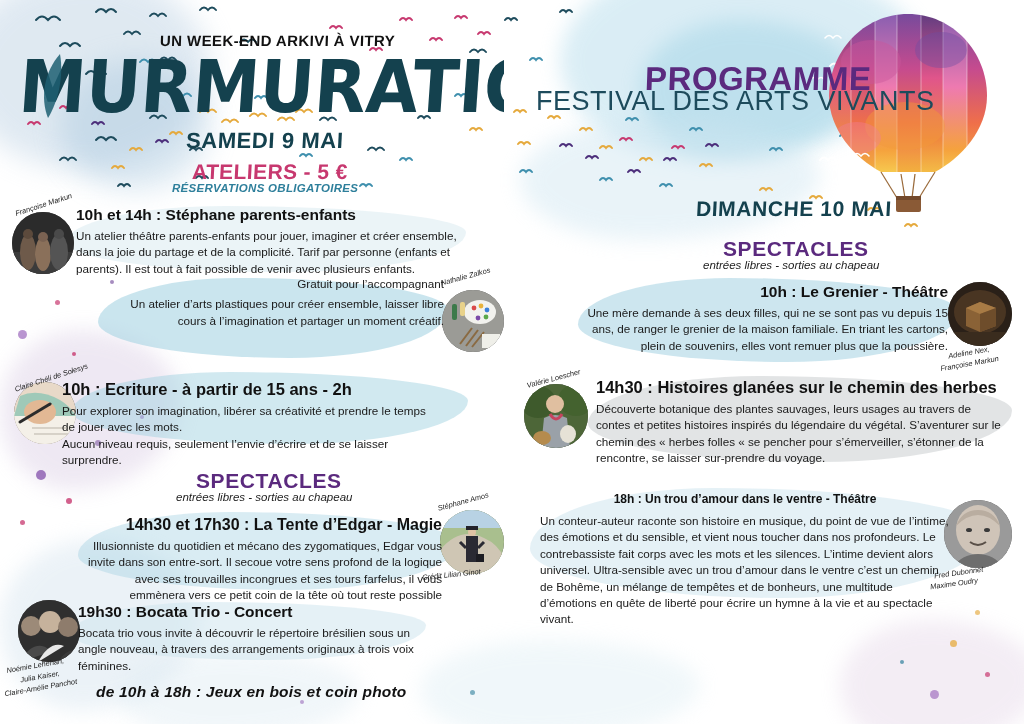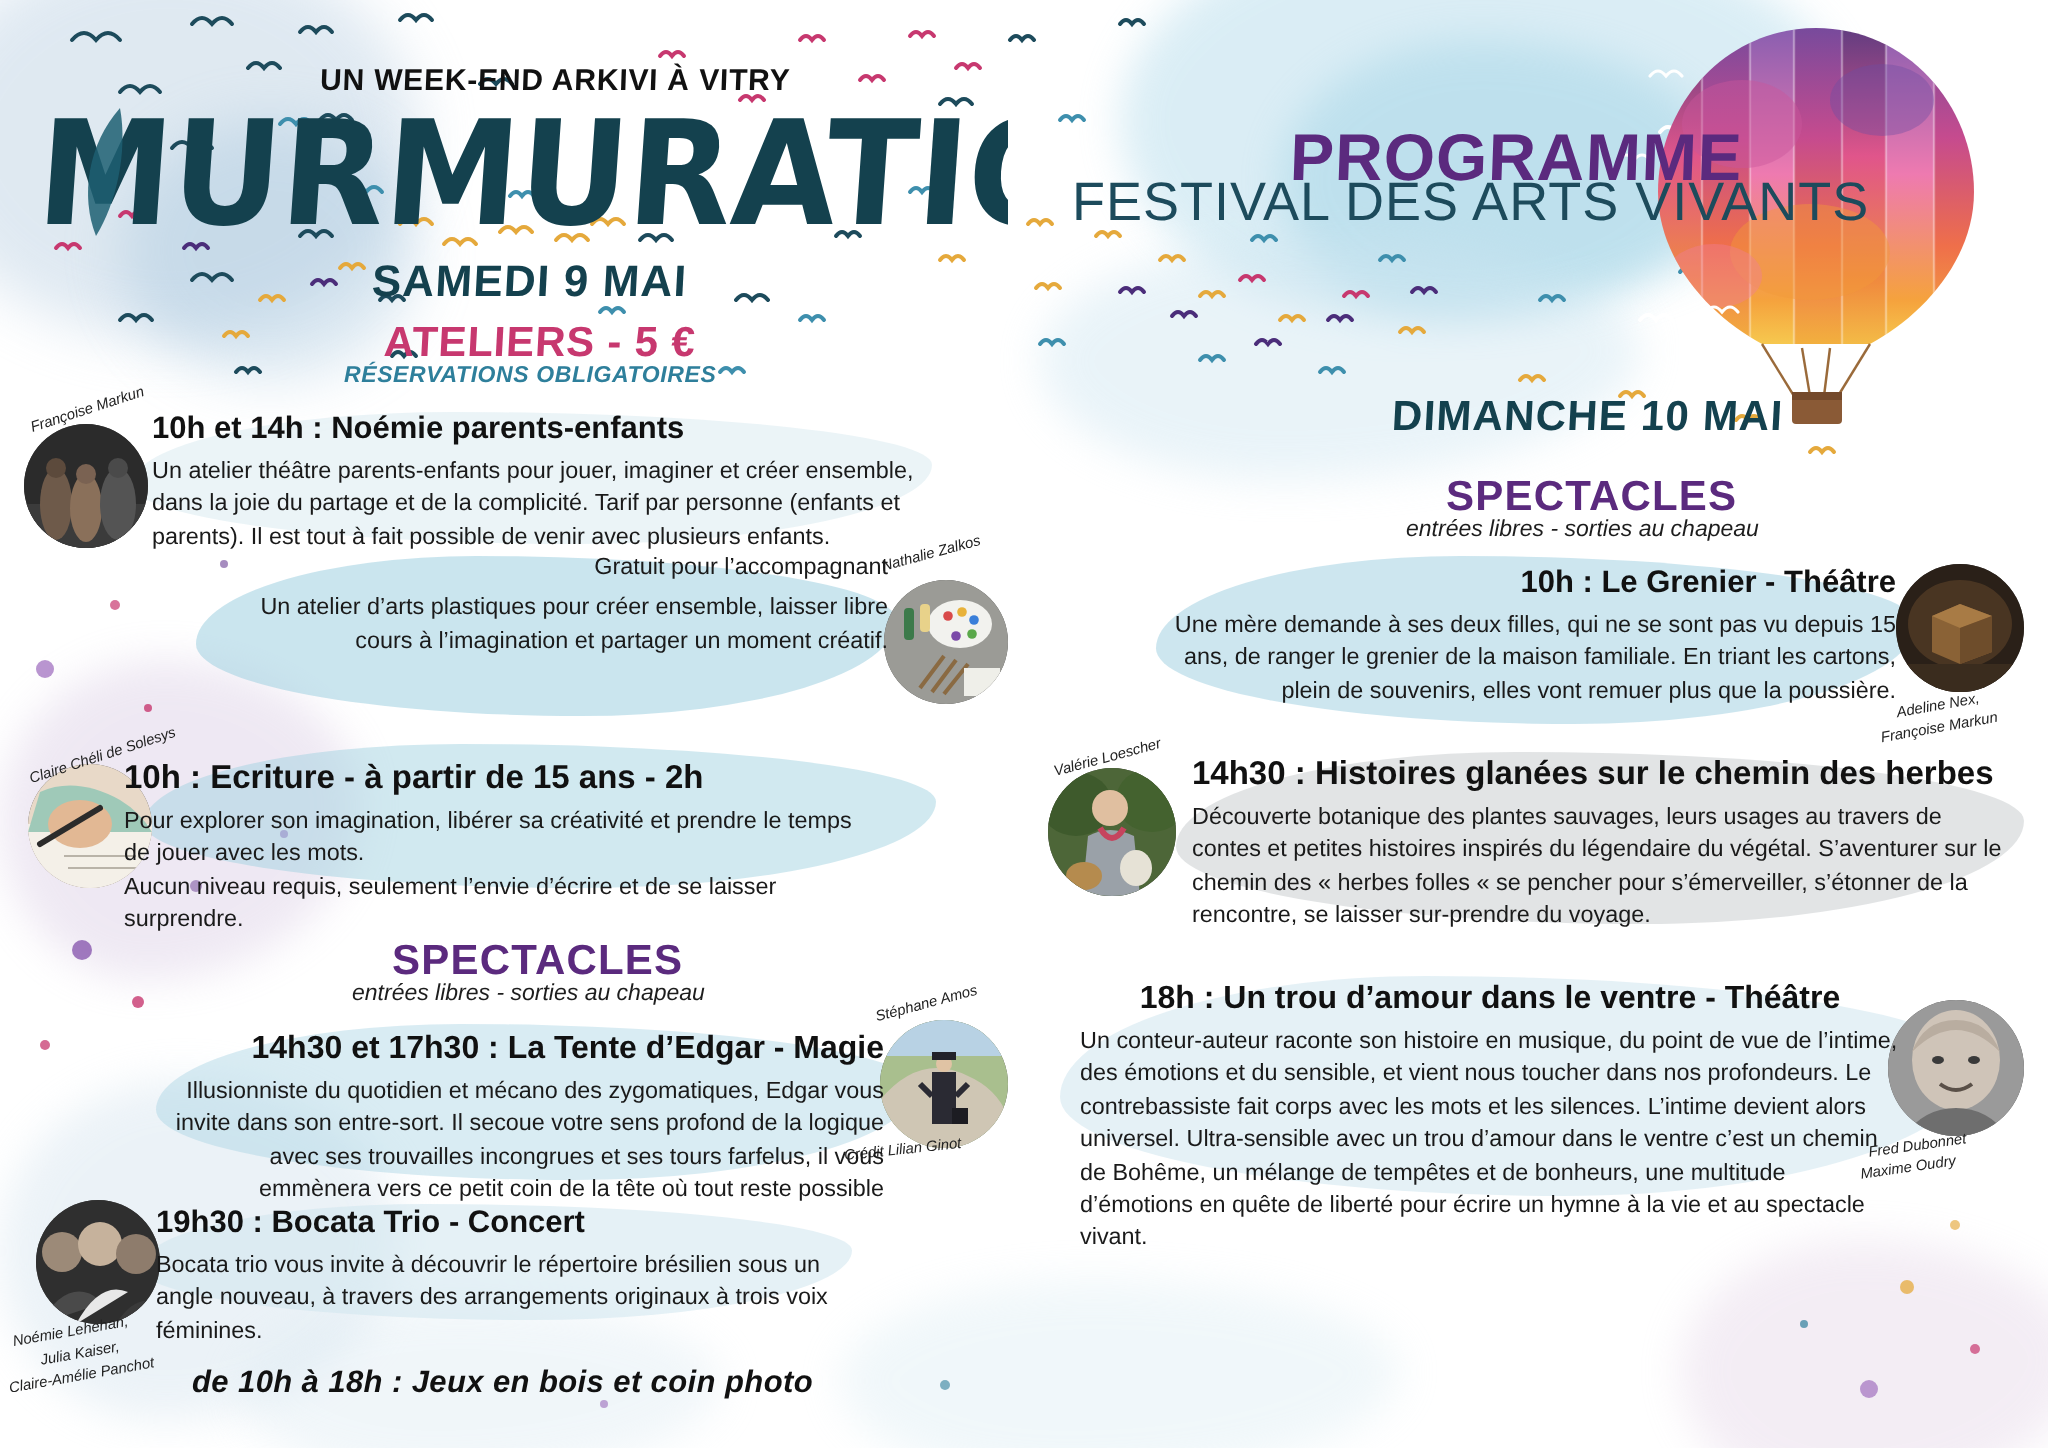--- a/index.html
+++ b/index.html
@@ -321,21 +321,21 @@
       <ellipse cx="16" cy="40" rx="8" ry="18" fill="#6e5a4a"></ellipse>
       <ellipse cx="31" cy="42" rx="8" ry="17" fill="#8a705a"></ellipse>
       <ellipse cx="47" cy="40" rx="9" ry="18" fill="#545454"></ellipse>
       <circle cx="16" cy="22" r="5" fill="#5c4a3c"></circle>
       <circle cx="31" cy="25" r="5" fill="#7a6252"></circle>
       <circle cx="47" cy="22" r="5" fill="#4a4a4a"></circle>
     </svg>
   </div>
   <div class="credit arc1" style="left:14px;top:200px;">Françoise Markun</div>
   <div class="event" style="left:76px;top:205px;width:392px;">
-    <div class="ev-title">10h et 14h : Noémie parents-enfants</div>
+    <div class="ev-title">10h et 14h : Stéphane parents-enfants</div>
     <div class="ev-body" style="margin-top:4px;width:382px;">Un atelier théâtre parents-enfants pour jouer, imaginer et créer ensemble, dans la joie du partage et de la complicité. Tarif par personne (enfants et parents). Il est tout à fait possible de venir avec plusieurs enfants.</div>
   </div>
 
   <div class="brush blue" style="left:98px;top:278px;width:350px;height:80px;opacity:.55;"></div>
   <div class="photo" style="left:442px;top:290px;width:62px;height:62px;">
     <svg class="ph-inner" viewBox="0 0 62 62">
       <rect width="62" height="62" fill="#9b9b96"></rect>
       <ellipse cx="38" cy="22" rx="16" ry="12" fill="#f2f2ee"></ellipse>
       <circle cx="32" cy="18" r="2.4" fill="#d94a4a"></circle>
       <circle cx="39" cy="16" r="2.4" fill="#e8b23a"></circle>
@@ -472,17 +472,17 @@
       <path d="M12 26 q22 -22 44 0 q-6 -16 -22 -16 q-16 0 -22 16 Z" fill="#b9ada0"></path>
       <ellipse cx="25" cy="30" rx="3" ry="2" fill="#3a3a3a"></ellipse>
       <ellipse cx="43" cy="30" rx="3" ry="2" fill="#3a3a3a"></ellipse>
       <path d="M26 42 q8 6 16 0" stroke="#5a5048" stroke-width="2" fill="none"></path>
       <path d="M8 68 q10 -14 26 -14 q16 0 26 14 Z" fill="#6e6e6e"></path>
     </svg>
   </div>
   <div class="credit" style="left:934px;top:568px;transform:rotate(-8deg);">Fred Dubonnet</div>
   <div class="credit" style="left:930px;top:579px;transform:rotate(-8deg);">Maxime Oudry</div>
   <div class="event" style="left:540px;top:490px;width:410px;">
-    <div class="ev-title center" style="font-size:16px;">18h : Un trou d’amour dans le ventre - Théâtre</div>
+    <div class="ev-title center" style="font-size:12px;">18h : Un trou d’amour dans le ventre - Théâtre</div>
     <div class="ev-body center" style="margin-top:4px;">Un conteur-auteur raconte son histoire en musique, du point de vue de l’intime, des émotions et du sensible, et vient nous toucher dans nos profondeurs. Le contrebassiste fait corps avec les mots et les silences. L’intime devient alors universel. Ultra-sensible avec un trou d’amour dans le ventre c’est un chemin de Bohême, un mélange de tempêtes et de bonheurs, une multitude d’émotions en quête de liberté pour écrire un hymne à la vie et au spectacle vivant.</div>
   </div>
 
 </div>
 
 </body></html>

